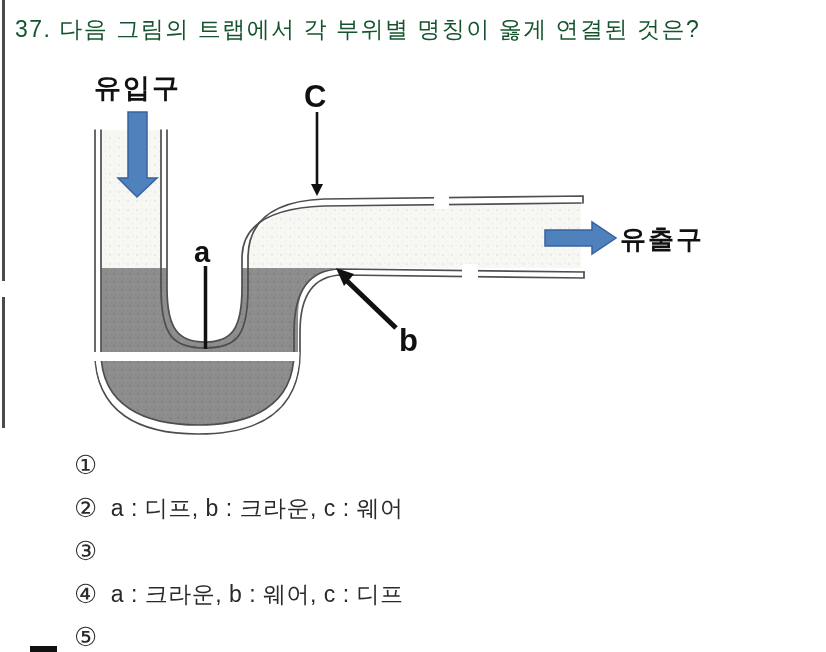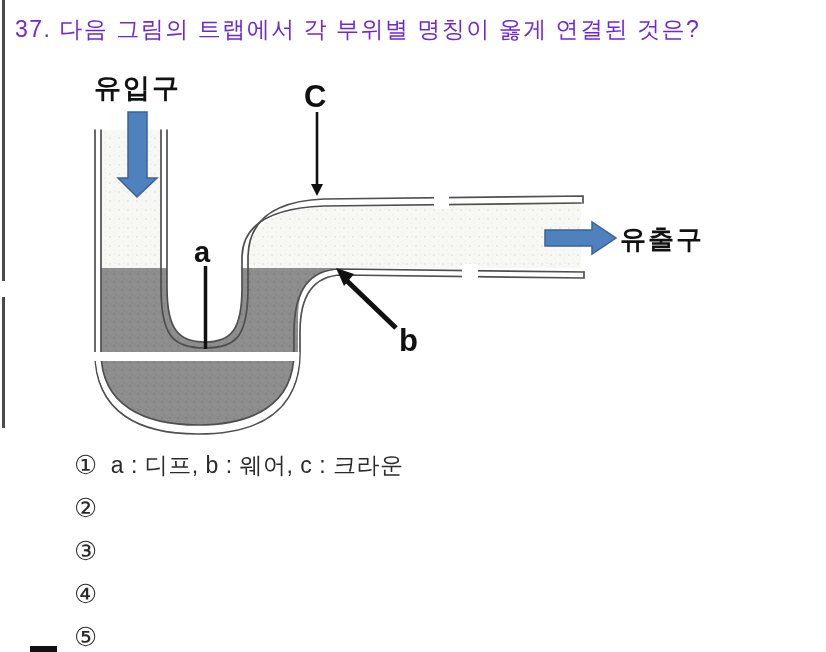--- a/index.html
+++ b/index.html
@@ -8,21 +8,21 @@
     background:#ffffff;
     font-family:"Liberation Sans","DejaVu Sans",sans-serif;
     color:#1d1d1d;
   }
   .page-border-seg{position:absolute;left:2px;width:3px;background:#4a4a4a;}
   .seg1{top:0;height:281px;}
   .seg2{top:297px;height:131px;}
   .bottom-mark{position:absolute;left:30px;top:646px;width:27px;height:6px;background:#111;}
   .title{
     position:absolute;left:15px;top:14px;width:790px;
-    font-size:23px;letter-spacing:1.5px;color:#6d28d9;font-weight:500;
+    font-size:23px;letter-spacing:1.5px;color:#14532d;font-weight:500;
     white-space:nowrap;
   }
   .diagram{position:absolute;left:0;top:0;}
   .options{position:absolute;left:74px;top:450px;width:480px;}
   .option-row{
     display:flex;align-items:center;height:30px;margin-bottom:13px;
     font-size:23px;color:#2a2a2a;letter-spacing:0.5px;white-space:nowrap;
   }
   .option-num{font-size:26px;margin-right:13px;color:#2a2a2a;}
   svg text{font-family:"Liberation Sans","DejaVu Sans",sans-serif;}
@@ -94,27 +94,28 @@
   <text x="94" y="97" font-size="27" font-weight="bold" fill="#111" letter-spacing="2">유입구</text>
   <text x="620" y="248" font-size="26" font-weight="bold" fill="#111" letter-spacing="2">유출구</text>
   <text x="304" y="107" font-size="31" font-weight="bold" fill="#111">C</text>
   <text x="194" y="262" font-size="29" font-weight="bold" fill="#111">a</text>
   <text x="399" y="351" font-size="31" font-weight="bold" fill="#111">b</text>
 </svg>
 
 <div class="options">
   <div class="option-row">
     <span class="option-num">①</span>
-    <span>a : 디프, b : 웨어, c : 크라운</span>
   </div>
   <div class="option-row">
     <span class="option-num">②</span>
+    <span>a : 디프, b : 크라운, c : 웨어</span>
   </div>
   <div class="option-row">
     <span class="option-num">③</span>
   </div>
   <div class="option-row">
     <span class="option-num">④</span>
+    <span>a : 크라운, b : 웨어, c : 디프</span>
   </div>
   <div class="option-row">
     <span class="option-num">⑤</span>
   </div>
 </div>
 
 </body></html>

